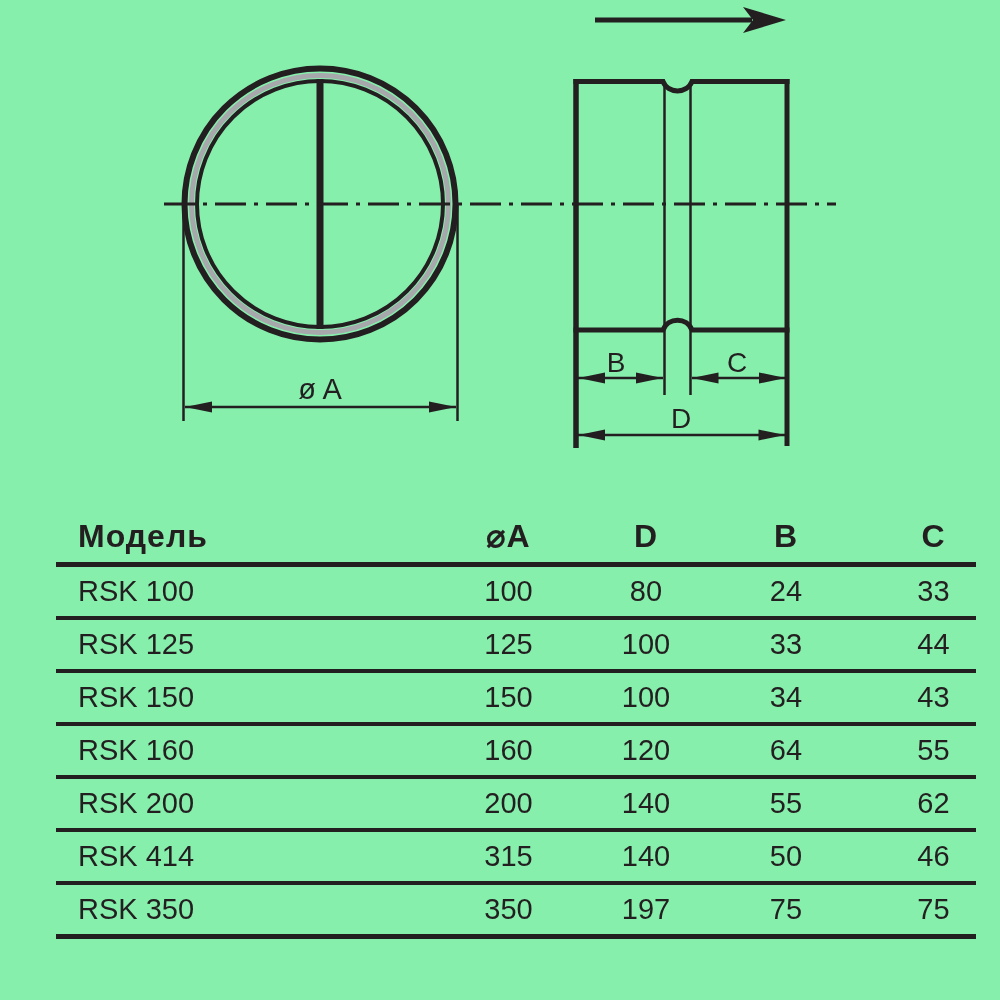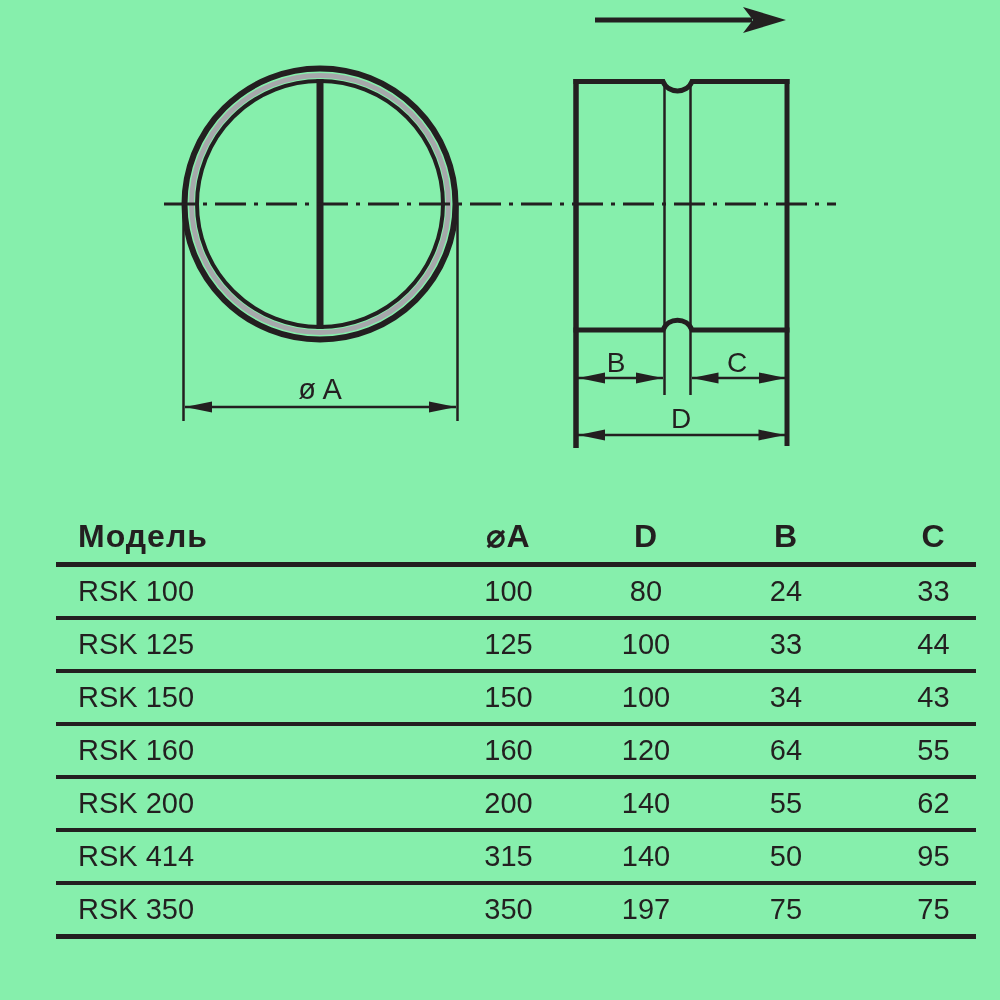--- a/index.html
+++ b/index.html
@@ -155,21 +155,21 @@
         <td>200</td>
         <td>140</td>
         <td>55</td>
         <td>62</td>
       </tr>
       <tr>
         <td class="model">RSK 414</td>
         <td>315</td>
         <td>140</td>
         <td>50</td>
-        <td>95</td>
+        <td>46</td>
       </tr>
       <tr>
         <td class="model">RSK 350</td>
         <td>350</td>
         <td>197</td>
         <td>75</td>
         <td>75</td>
       </tr>
     </tbody>
   </table>

